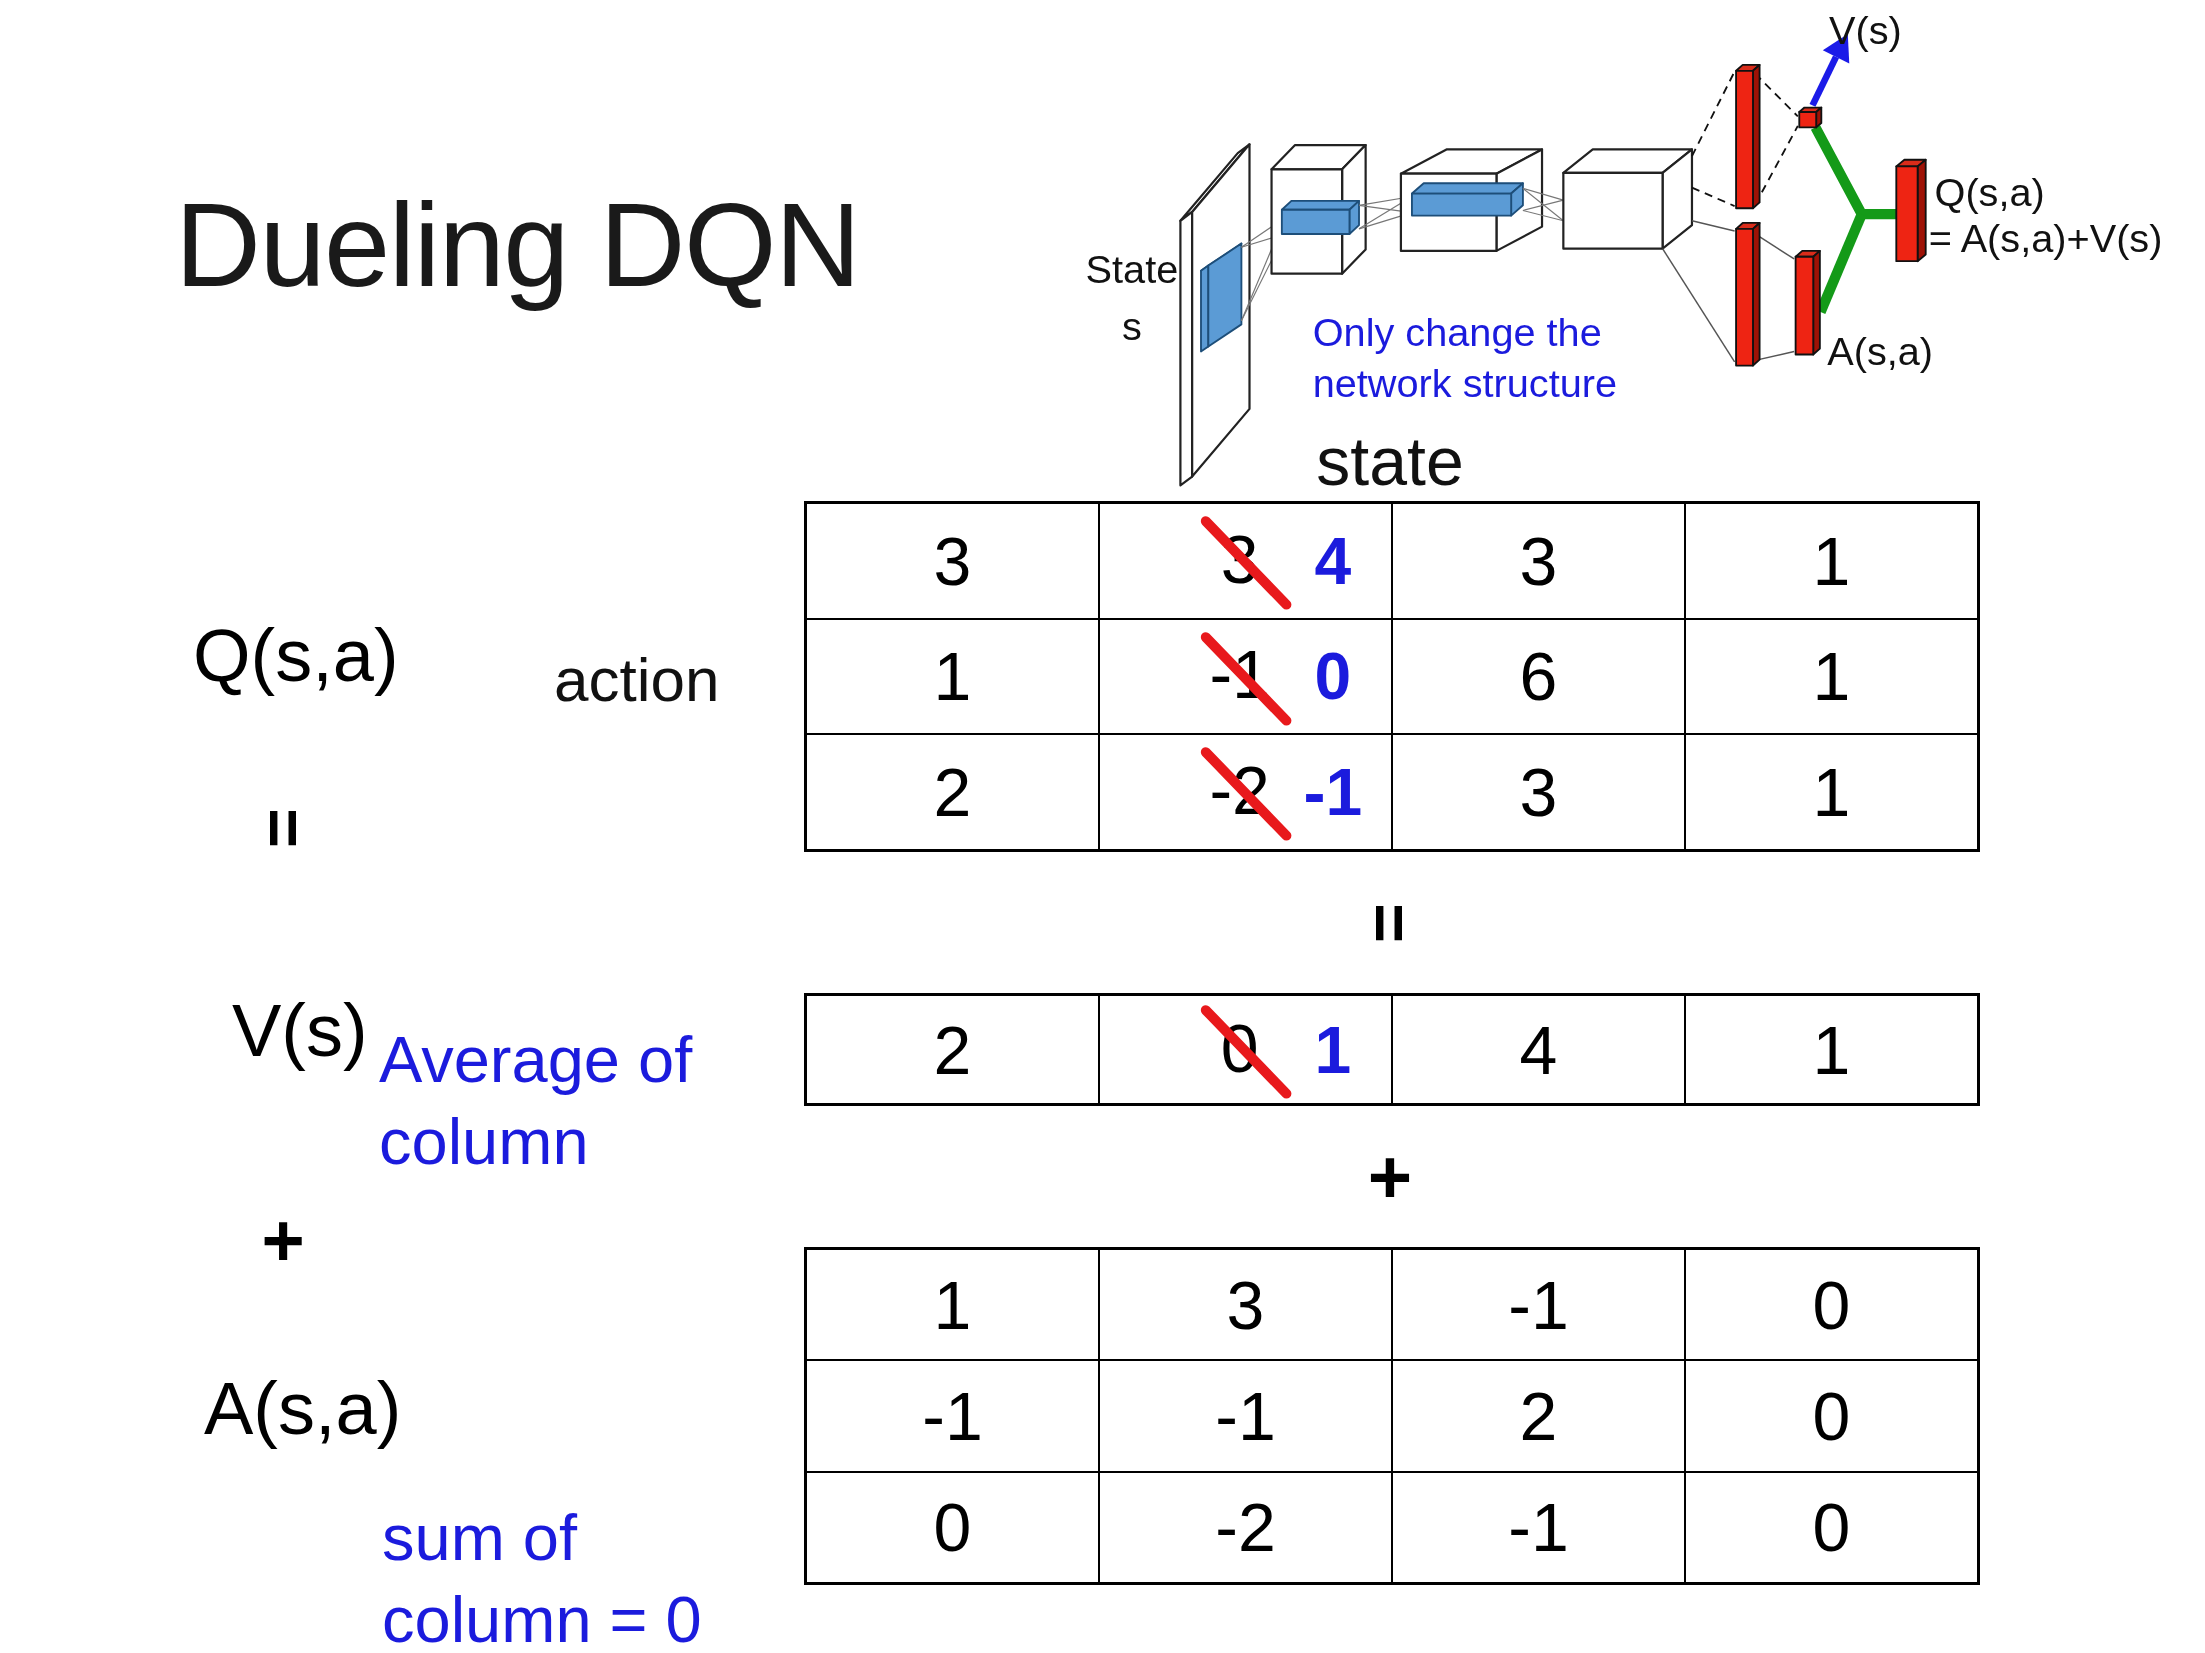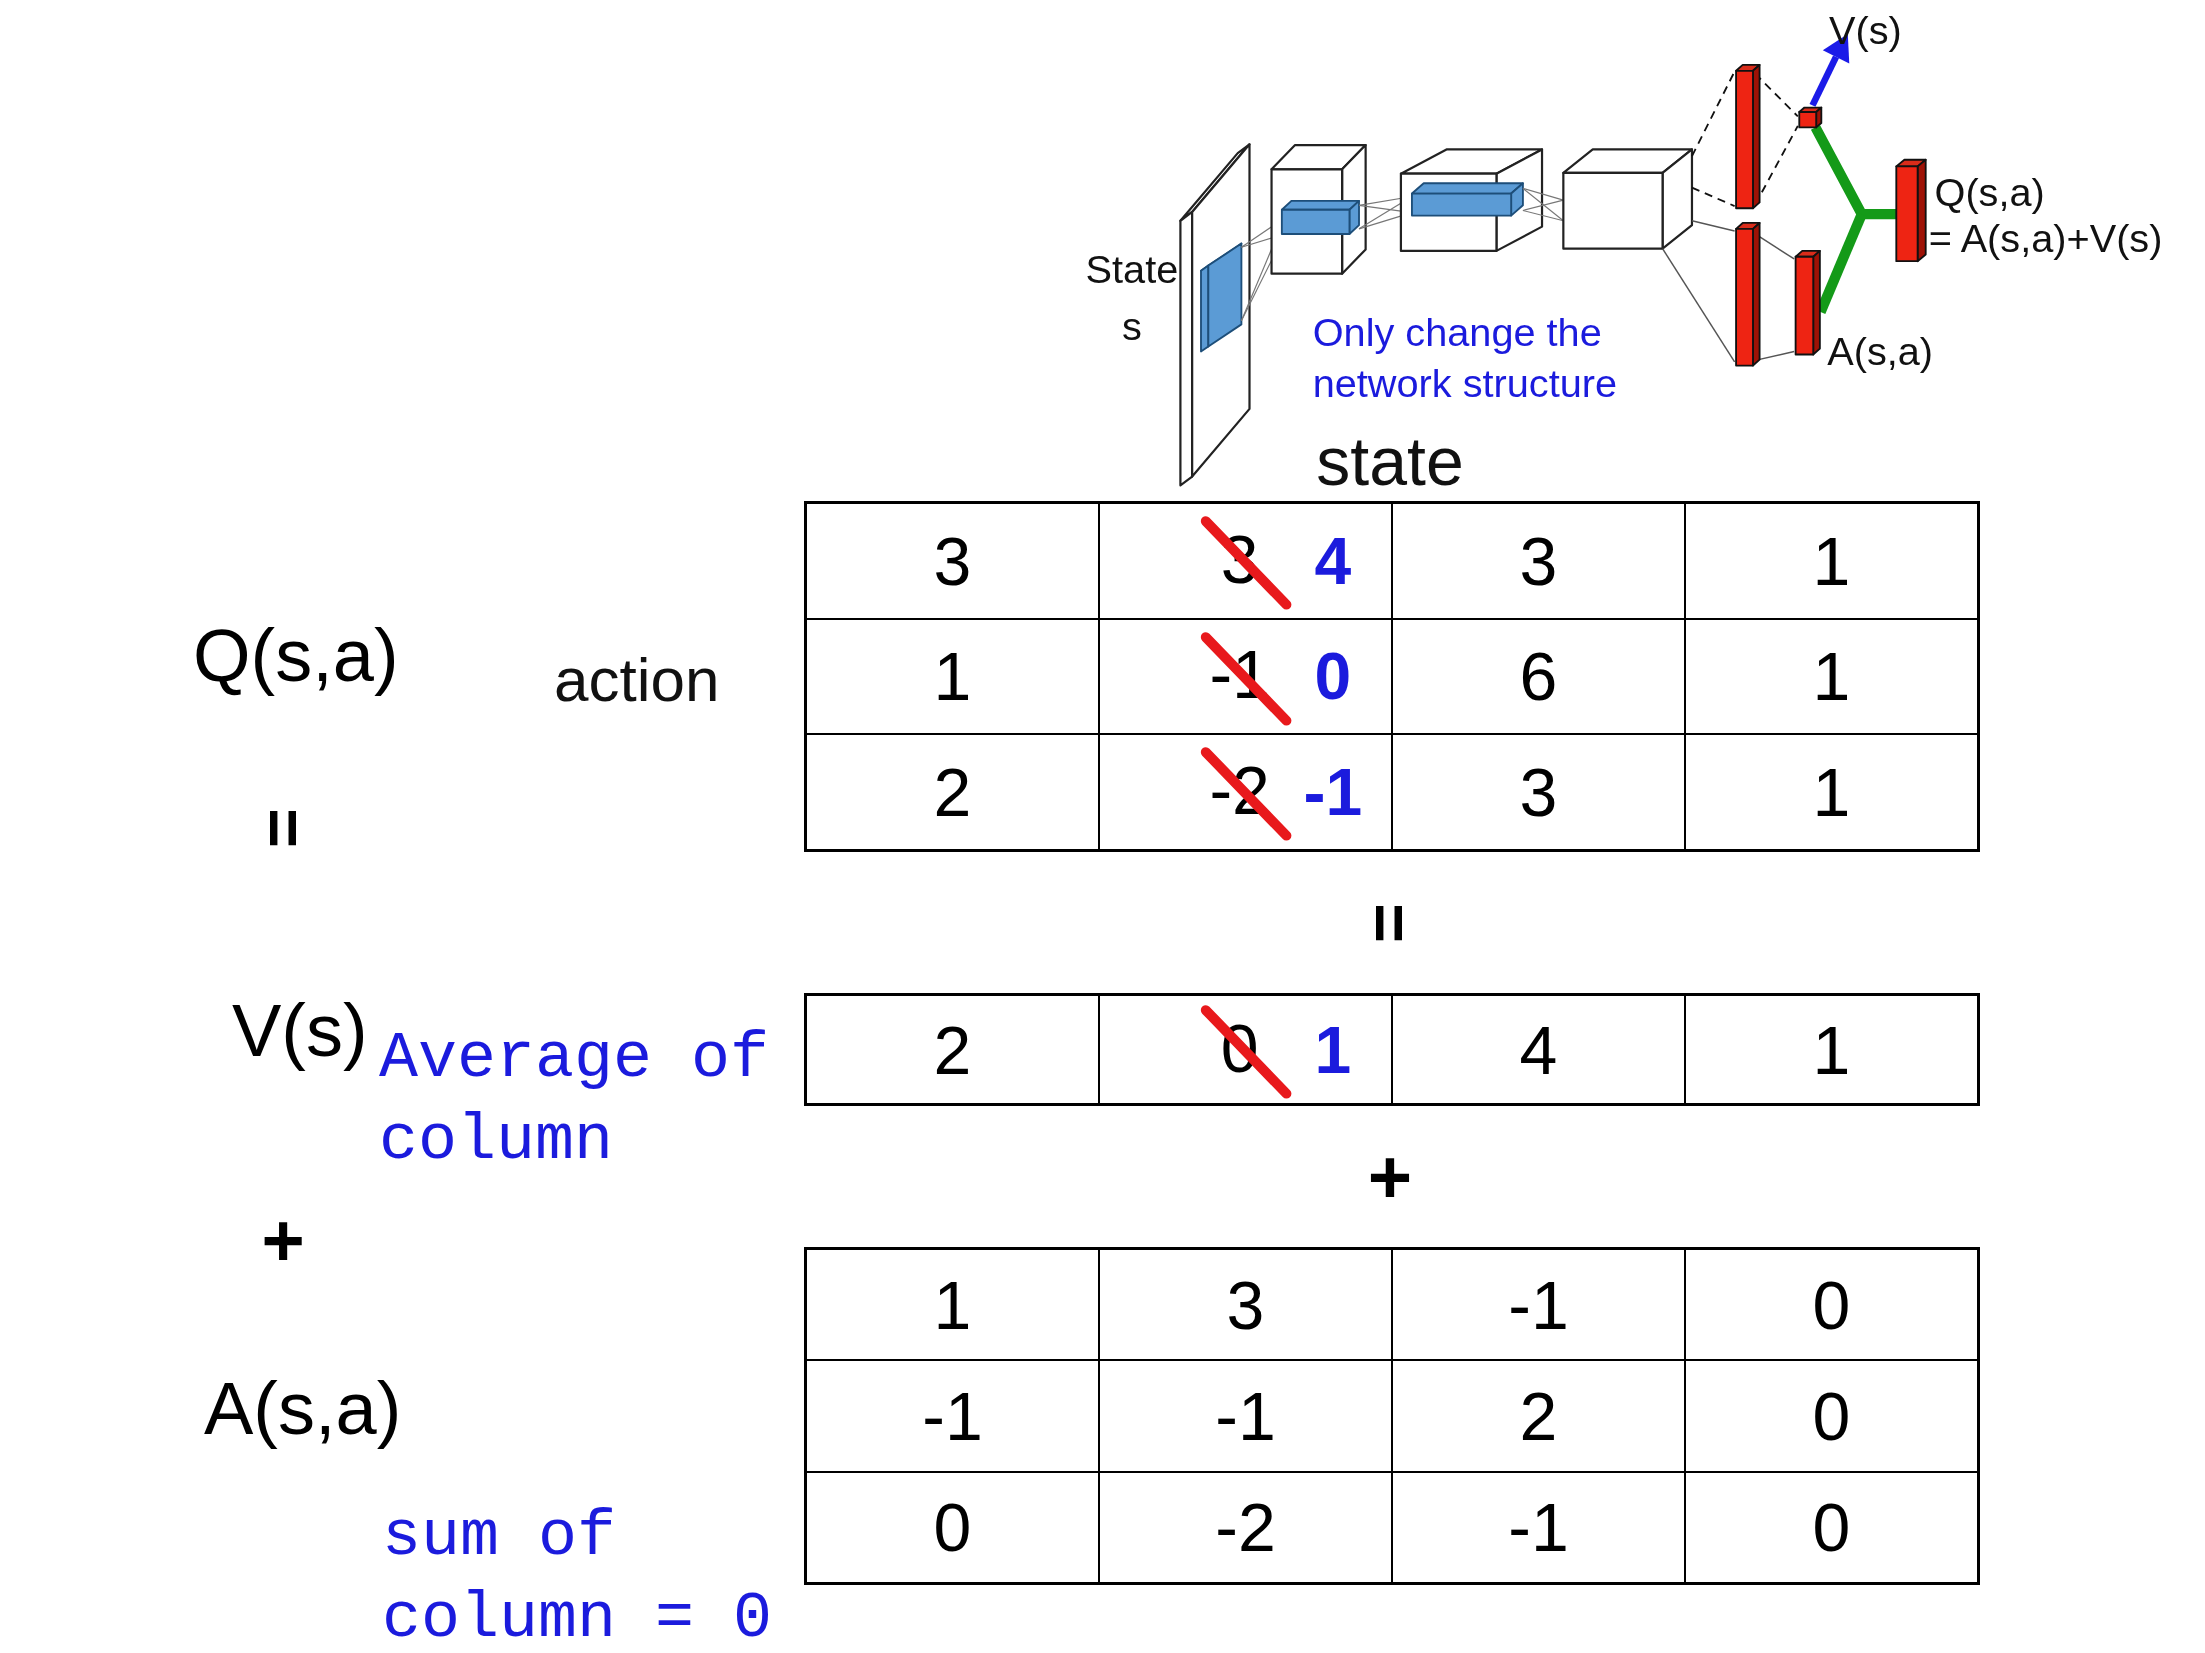--- a/index.html
+++ b/index.html
@@ -18,21 +18,21 @@
   .lab-state{left:1243px;top:422px;width:294px;text-align:center;font-size:68px;}
   .lab-action{left:554px;top:644px;font-size:62px;}
   
   .op{display:flex;align-items:center;justify-content:center;width:74px;height:74px;font-size:68px;font-weight:600;color:#000;}
   .rot{transform:rotate(90deg);}
   .op-eq-left{left:247px;top:791px;}
   .op-plus-left{left:246px;top:1203px;font-size:74px;}
   .op-eq-mid{left:1353px;top:886px;}
   .op-plus-mid{left:1353px;top:1139px;font-size:76px;}
   
-  .bluenote{color:var(--accent-blue);font-size:65px;white-space:nowrap;font-family:Liberation Mono, monospace;}
+  .bluenote{color:var(--accent-blue);font-size:65px;white-space:nowrap;}
   .avg1{left:379px;top:1022px;}
   .avg2{left:379px;top:1104px;}
   .sum1{left:382px;top:1500px;}
   .sum2{left:382px;top:1582px;}
   
   .mtable{border:2.9px solid #000;display:grid;grid-template-columns:repeat(4,1fr);background:#fff;}
   .t-q{left:804px;top:501px;width:1172px;height:347px;}
   .t-v{left:804px;top:993px;width:1172px;height:109px;}
   .t-a{left:804px;top:1247px;width:1172px;height:334px;}
   .cell{position:relative;border:1.5px solid #000;display:flex;align-items:center;justify-content:center;font-size:68px;color:#000;overflow:visible;}
@@ -55,20 +55,21 @@
   .bluearrow{stroke:var(--arrow-blue);stroke-width:9;fill:none;}
   .bluehead{fill:var(--arrow-blue);}
   .diag-note{fill:var(--accent-blue);font-size:54px;}
   .diag-lab{font-size:54px;}
 </style>
 </head>
 <body>
 
 <div class="slide">
 
+  <div class="abs title">Dueling DQN</div>
 
   <svg width="2205" height="515" viewBox="0 0 3000 700">
 
     <g>
       <polygon class="whitebox" points="1606,300 1684,208 1700,196 1622,288"></polygon>
       <polygon class="whitebox" points="1606,300 1622,288 1622,648 1606,660"></polygon>
       <polygon class="whitebox" points="1622,288 1700,196 1700,556 1622,648"></polygon>
     </g>
 
     <g>

